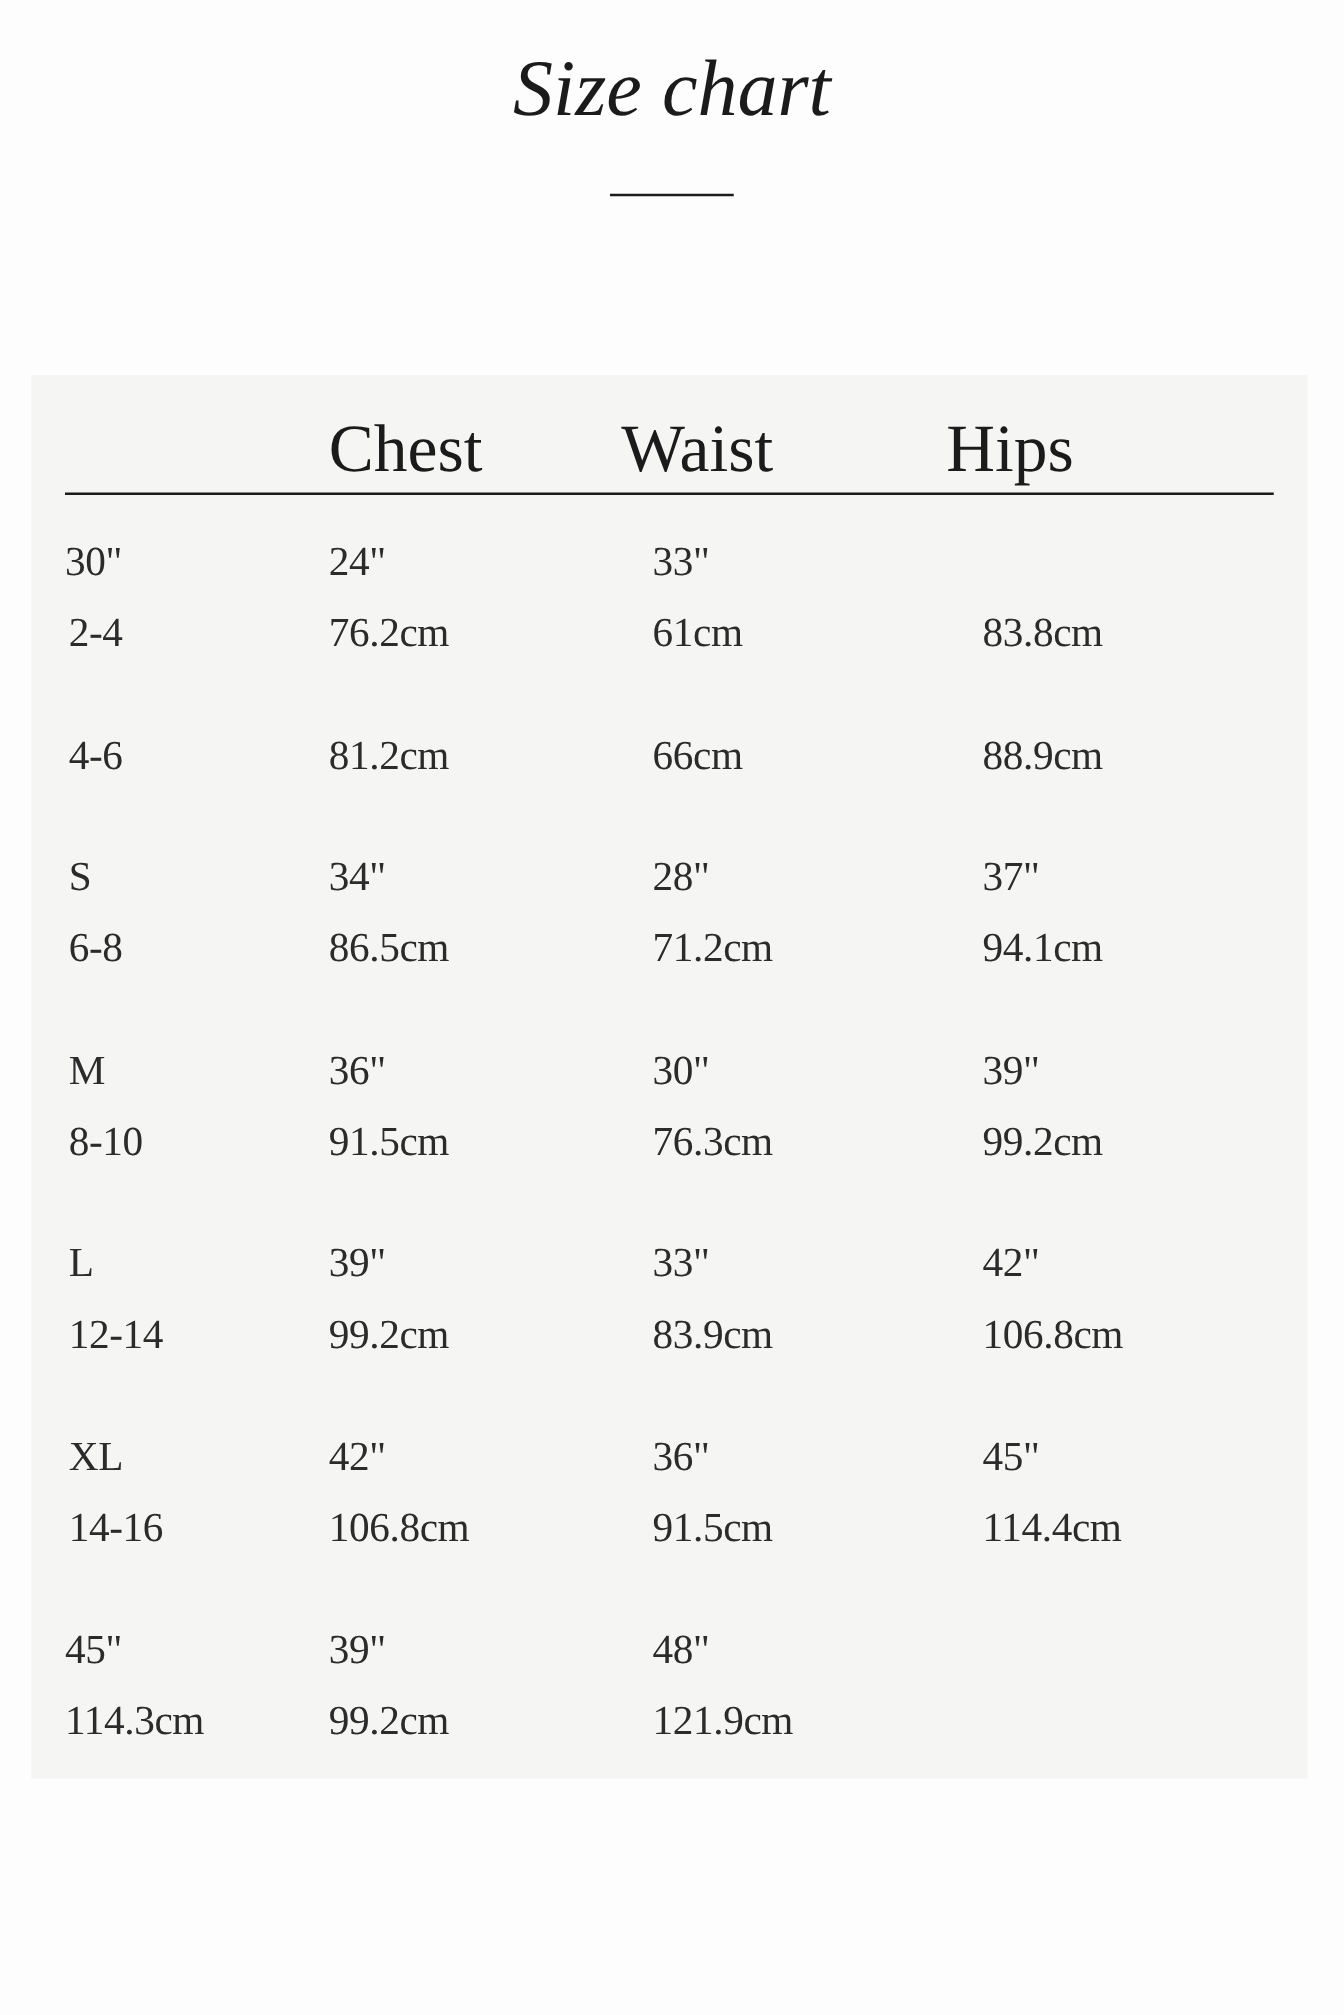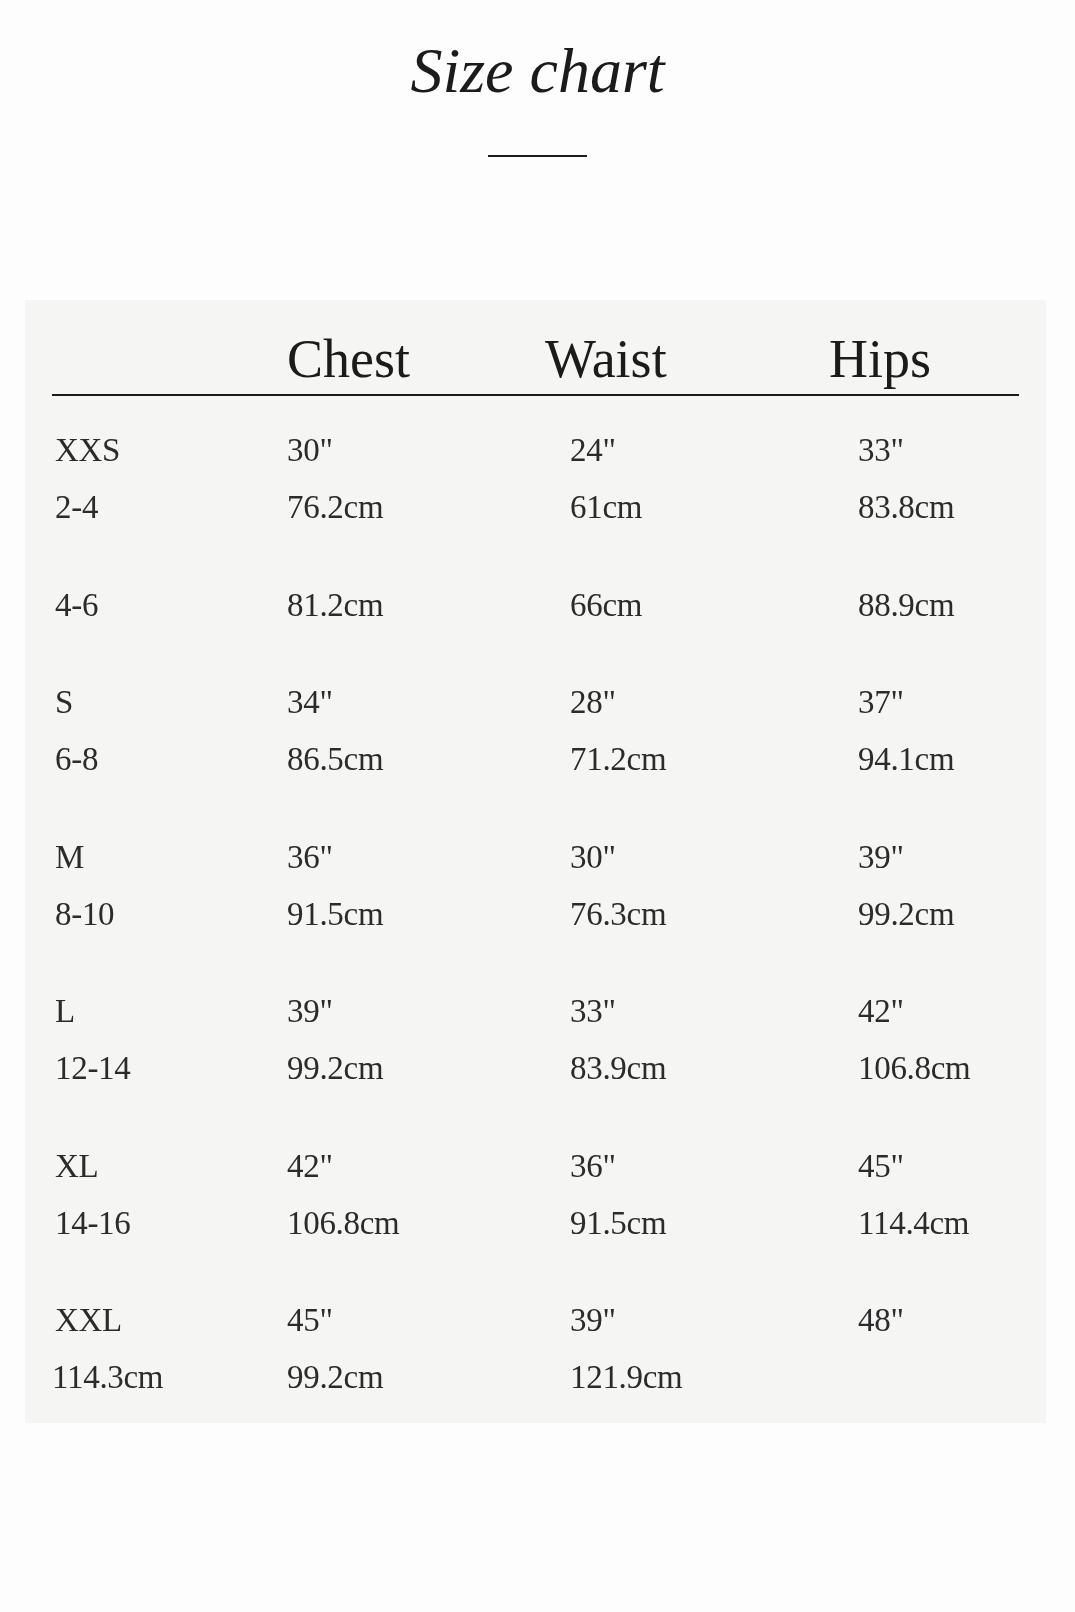--- a/index.html
+++ b/index.html
@@ -32,21 +32,20 @@
     width: 1021px;
     margin: 143px 0 0 25px;
     background: #f5f5f4;
     padding: 32px 27px 29px 27px;
   }
 
   .grid-line {
     display: grid;
     grid-template-columns: 211px 259px 264px 1fr;
     align-items: baseline;
-    gap: 24px;
   }
 
   .table-head {
     font-size: 54px;
     line-height: 54px;
     font-weight: 400;
     color: #1b1b1b;
   }
   .head-waist { margin-left: -25px; }
   .head-hips  { margin-left: -29px; }
@@ -89,21 +88,20 @@
       <div class="head-waist">Waist</div>
       <div class="head-hips">Hips</div>
     </div>
 
     <div class="header-rule"></div>
 
     <div class="table-body">
 
       <div class="row-group">
         <div class="grid-line values">
-          <div class="cell-size">XXS</div>
           <div>30"</div>
           <div>24"</div>
           <div>33"</div>
         </div>
         <div class="grid-line values">
           <div class="cell-size">2-4</div>
           <div>76.2cm</div>
           <div>61cm</div>
           <div>83.8cm</div>
         </div>
@@ -173,21 +171,20 @@
         <div class="grid-line values">
           <div class="cell-size">14-16</div>
           <div>106.8cm</div>
           <div>91.5cm</div>
           <div>114.4cm</div>
         </div>
       </div>
 
       <div class="row-group">
         <div class="grid-line values">
-          <div class="cell-size">XXL</div>
           <div>45"</div>
           <div>39"</div>
           <div>48"</div>
         </div>
         <div class="grid-line values">
           <div>114.3cm</div>
           <div>99.2cm</div>
           <div>121.9cm</div>
         </div>
       </div>

